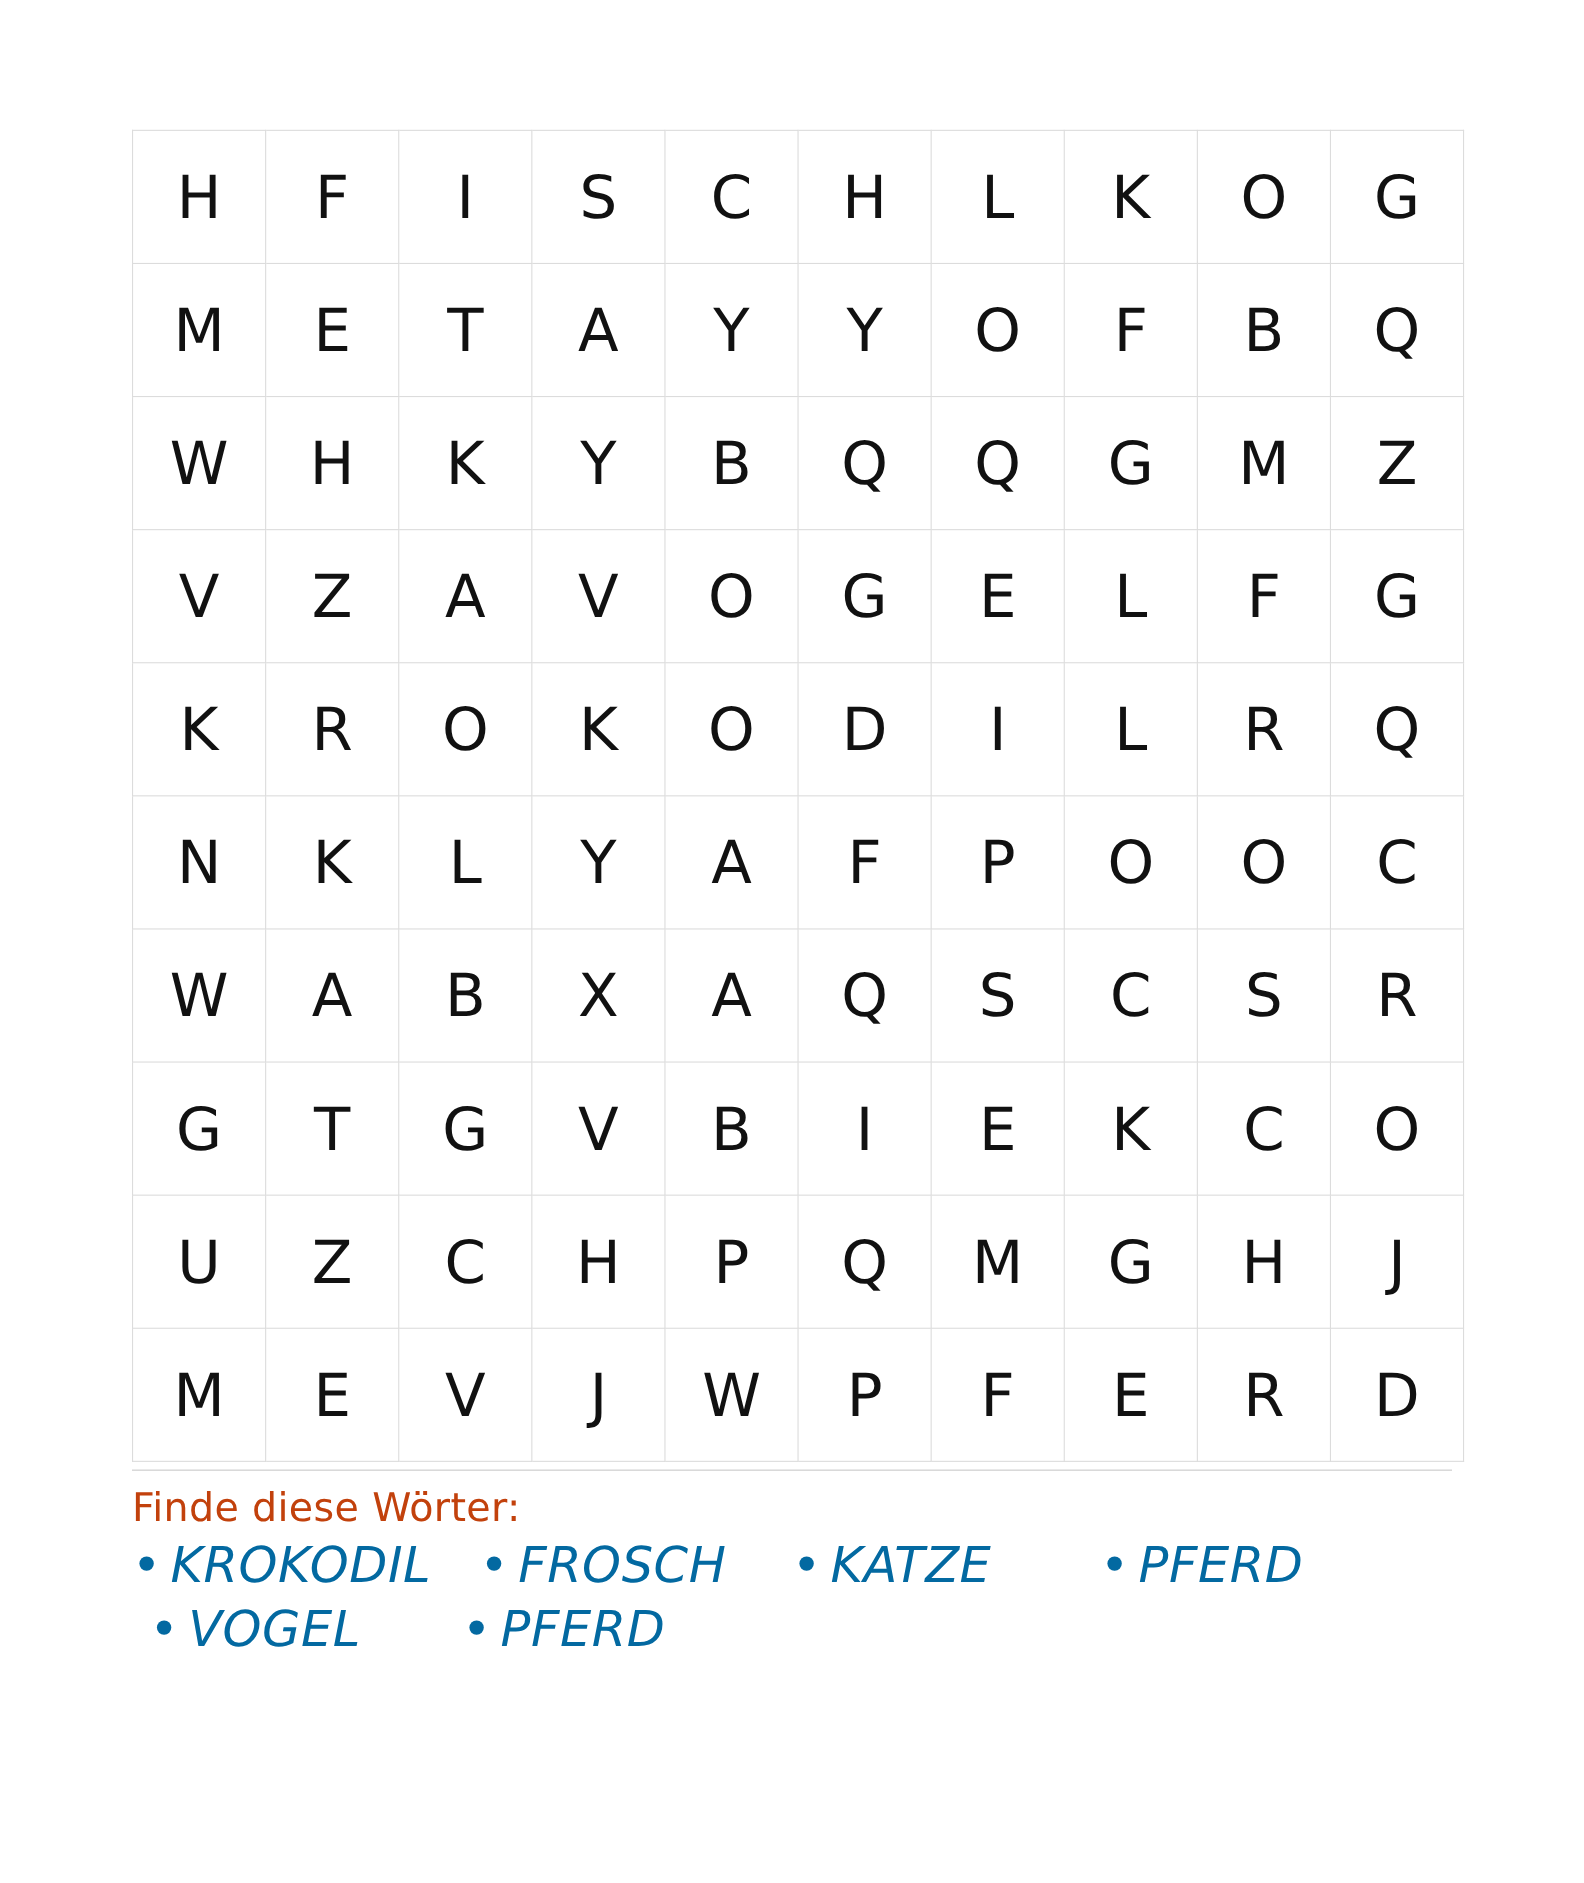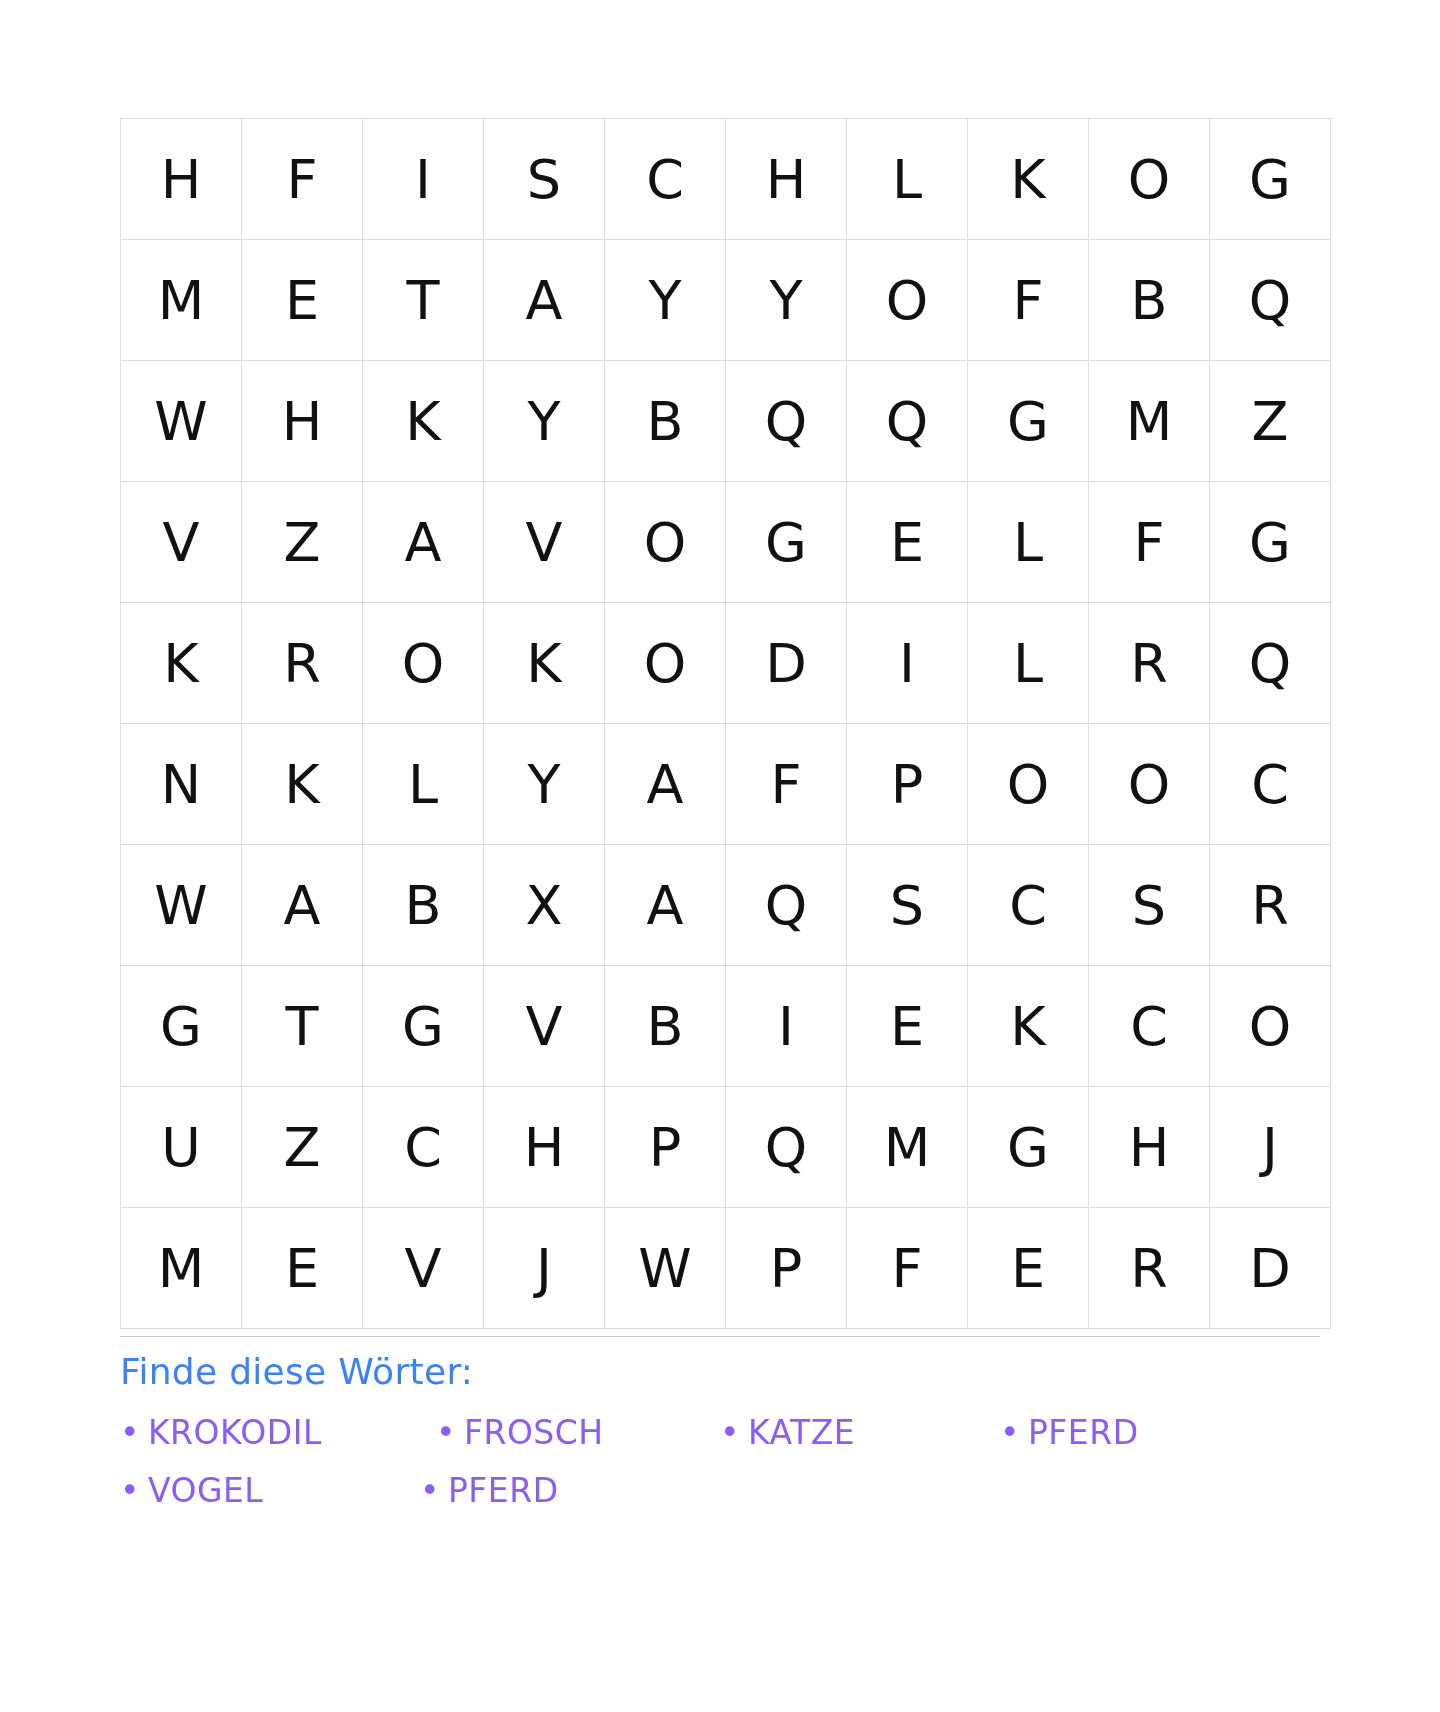--- a/index.html
+++ b/index.html
@@ -50,38 +50,39 @@
     width: 1200px;
   }
   #words-divider {
     width: 1200px;
     height: 1px;
     background: #c9c9c9;
     margin: 0 0 14px 0;
   }
   #words-title {
     font-size: 36px;
-    color: #3b82f6;
+    color: #c2410c;
     font-family: "DejaVu Sans", sans-serif;
     font-weight: 400;
-    margin-bottom: 21px;
+    margin-bottom: 4px;
     letter-spacing: 0.3px;
   }
   .words-row {
     display: block;
     position: relative;
     height: 58px;
   }
   .word-item {
     position: absolute;
-    font-size: 33px;
-    color: #8b5cf6;
+    font-size: 45px;
+    color: #0369a1;
     font-family: "DejaVu Sans", sans-serif;
     white-space: nowrap;
     letter-spacing: 0.5px;
+    font-style: italic;
   }
   .word-item .bullet {
     margin-right: 8px;
   }
 </style>
 </head>
 <body>
 
 <div id="puzzle-page">
 
@@ -223,21 +224,21 @@
       </div>
       <div class="word-item" style="left:600px;">
         <span class="bullet">•</span><span>KATZE</span>
       </div>
       <div class="word-item" style="left:880px;">
         <span class="bullet">•</span><span>PFERD</span>
       </div>
     </div>
 
     <div class="words-row">
-      <div class="word-item" style="left:0px;">
+      <div class="word-item" style="left:16px;">
         <span class="bullet">•</span><span>VOGEL</span>
       </div>
       <div class="word-item" style="left:300px;">
         <span class="bullet">•</span><span>PFERD</span>
       </div>
     </div>
   </div>
 
 </div>
 

